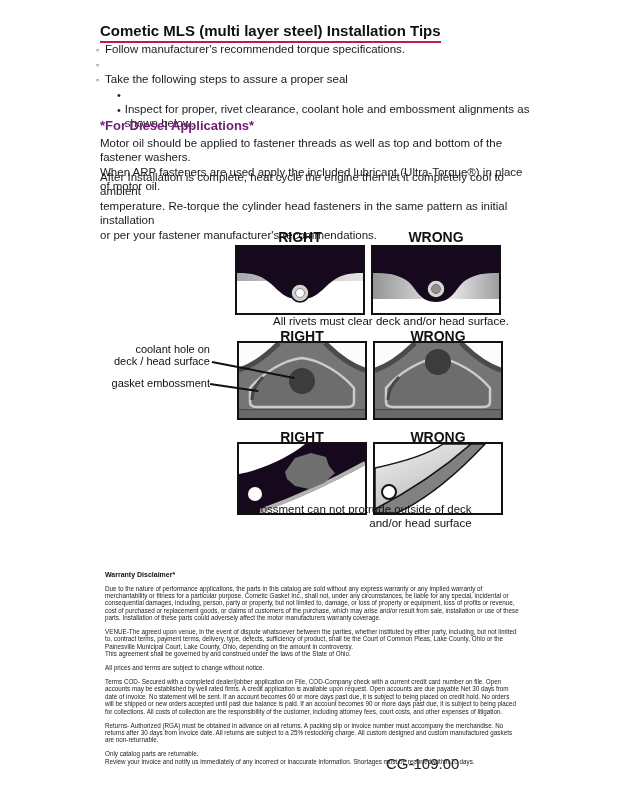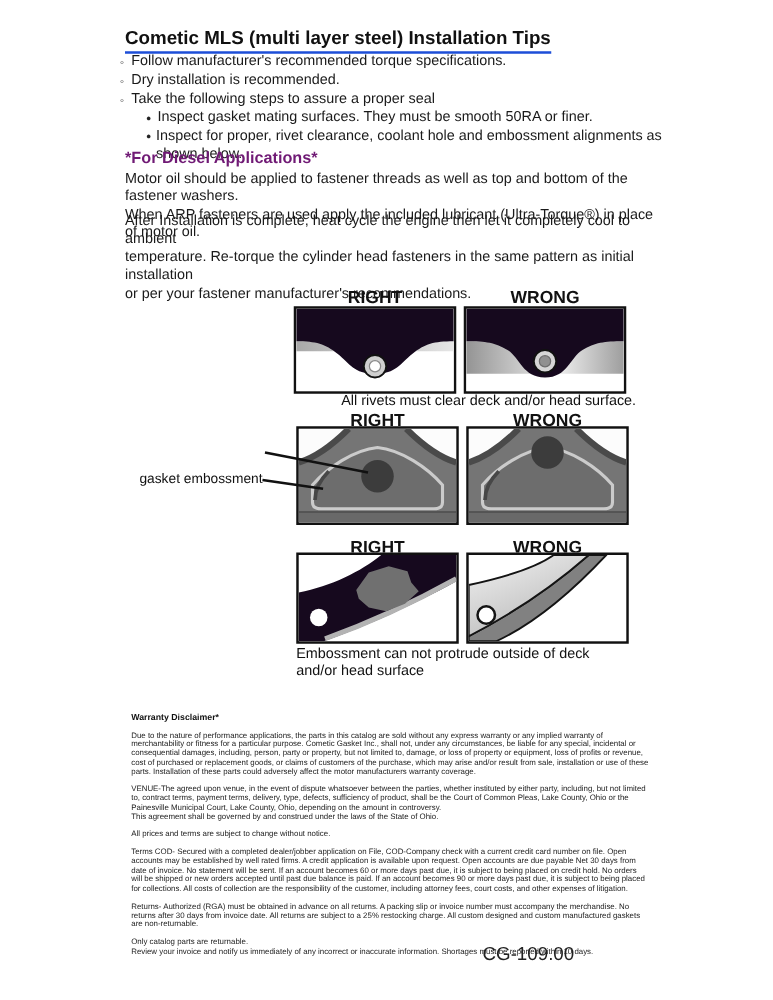--- a/index.html
+++ b/index.html
@@ -1,21 +1,21 @@
 <!DOCTYPE html>
 <html><head>
 <meta charset="utf-8">
 <style>
   html,body{margin:0;padding:0;background:#fff;}
   #page{position:relative;width:618px;height:800px;background:#ffffff;overflow:hidden;
         font-family:"Liberation Sans",sans-serif;color:#1a1a1a;}
   .abs{position:absolute;}
   
   #title{left:100px;top:22px;font-size:15px;font-weight:bold;color:#111;
-         border-bottom:2px solid #1d4ed8;padding-bottom:2px;display:inline-block;}
+         border-bottom:2px solid #be185d;padding-bottom:2px;display:inline-block;}
   
   #intro{left:96px;top:43px;width:440px;font-size:11.5px;line-height:13.9px;}
   .bullet-row{display:flex;}
   .bullet-row .mark{width:9px;font-size:9px;padding-top:1px;color:#222;}
   .sub .mark{width:9px;font-size:11px;}
   .sub{padding-left:21px;}
   
   #diesel-heading{left:100px;top:118px;font-size:13px;font-weight:bold;color:#701a75;}
   .para{left:100px;width:430px;font-size:11.5px;line-height:14.4px;white-space:pre-line;}
   #para1{top:136px;}
@@ -42,29 +42,27 @@
 
   <div class="abs" id="title">Cometic MLS (multi layer steel) Installation Tips</div>
 
   <div class="abs" id="intro">
     <div class="bullet-row">
       <span class="mark">◦</span>
       <span>Follow manufacturer's recommended torque specifications.</span>
     </div>
     <div class="bullet-row">
       <span class="mark">◦</span>
-      <span>Dry installation is recommended.</span>
     </div>
     <div class="bullet-row">
       <span class="mark">◦</span>
       <span>Take the following steps to assure a proper seal</span>
     </div>
     <div class="bullet-row sub">
       <span class="mark">•</span>
-      <span>Inspect gasket mating surfaces.  They must be smooth 50RA or finer.</span>
     </div>
     <div class="bullet-row sub">
       <span class="mark">•</span>
       <span>Inspect for proper, rivet clearance, coolant hole and embossment alignments as shown below.</span>
     </div>
   </div>
 
   <div class="abs" id="diesel-heading">*For Diesel Applications*</div>
   <div class="abs para" id="para1">Motor oil should be applied to fastener threads as well as top and bottom of the fastener washers.
 When ARP fasteners are used apply the included lubricant (Ultra-Torque®) in place of motor oil.</div>
@@ -109,20 +107,22 @@
       <circle cx="63" cy="42" r="9" fill="#d6d6d6" stroke="#111111" stroke-width="1.5"></circle>
       <circle cx="63" cy="42" r="4.5" fill="#909090" stroke="#6e6e6e" stroke-width="1"></circle>
     </svg>
   </div>
 
   <div class="abs caption" style="left:237px;top:315px;margin-left:36px;">All rivets must clear deck and/or head surface.</div>
 
   <div class="abs fig-header" style="left:237px;top:328px;">RIGHT</div>
   <div class="abs fig-header" style="left:373px;top:328px;">WRONG</div>
 
+  <div class="abs fig-label" style="left:108px;top:343px;width:102px;">coolant hole on
+deck / head surface</div>
   <div class="abs fig-label" style="left:108px;top:377px;width:102px;">gasket embossment</div>
   <div class="leader" style="left:212px;top:361px;width:84px;transform:rotate(11deg);"></div>
   <div class="leader" style="left:210px;top:383px;width:49px;transform:rotate(8.3deg);"></div>
 
   <div class="abs fig-box" style="left:237px;top:341px;height:75px;">
     <svg width="126" height="75" viewBox="0 0 126 75">
       <rect x="0" y="0" width="126" height="75" fill="#757575"></rect>
       <rect x="0" y="66" width="126" height="9" fill="#696969"></rect>
       <rect x="0" y="66" width="126" height="1.2" fill="#4e4e4e"></rect>
       <path d="M0,0 H40 C28,12 13,23 0,27 Z" fill="#fcfcfc"></path>
@@ -172,21 +172,21 @@
             <stop offset="1" stop-color="#b9b9b9"></stop>
         </linearGradient>
       </defs>
       <rect x="0" y="0" width="126" height="69" fill="#ffffff"></rect>
       <path d="M96,0 L110,0 C80,32 50,56 22,69 L0,69 L0,65 C31,49 63,29 96,0 Z" fill="#818181" stroke="#141414" stroke-width="1.5"></path>
       <path d="M0,24 C28,18 54,10 68,0 L96,0 C63,29 31,49 0,65 Z" fill="url(#g3w)" stroke="#141414" stroke-width="1.5"></path>
       <circle cx="14" cy="48" r="7" fill="#ffffff" stroke="#141414" stroke-width="2"></circle>
     </svg>
   </div>
 
-  <div class="abs caption" style="left:237px;top:517px;">Embossment can not protrude outside of deck
+  <div class="abs caption" style="left:237px;top:503px;text-align:right;">Embossment can not protrude outside of deck
 and/or head surface</div>
 
   <div class="abs" id="warranty">
     <div id="warranty-heading">Warranty Disclaimer*</div>
     <div class="fine">Due to the nature of performance applications, the parts in this catalog are sold without any express warranty or any implied warranty of merchantability or fitness for a particular purpose.  Cometic Gasket Inc., shall not, under any circumstances, be liable for any special, incidental or consequential damages, including, person, party or property, but not limited to, damage, or loss of property or equipment, loss of profits or revenue, cost of purchased or replacement goods, or claims of customers of the purchase, which may arise and/or result from sale, installation or use of these parts.  Installation of these parts could adversely affect the motor manufacturers warranty coverage.</div>
     <div class="fine">VENUE-The agreed upon venue, in the event of dispute whatsoever between the parties, whether instituted by either party, including, but not limited to, contract terms, payment terms, delivery, type, defects, sufficiency of product, shall be the Court of Common Pleas, Lake County, Ohio or the Painesville Municipal Court, Lake County, Ohio, depending on the amount in controversy.
 This agreement shall be governed by and construed under the laws of the State of Ohio.</div>
     <div class="fine">All prices and terms are subject to change without notice.</div>
     <div class="fine">Terms COD- Secured with a completed dealer/jobber application on File, COD-Company check with a current credit card number on file.  Open accounts may be established by well rated firms.  A credit application is available upon request.  Open accounts are due payable Net 30 days from date of invoice.  No statement will be sent.  If an account becomes 60 or more days past due, it is subject to being placed on credit hold.  No orders will be shipped or new orders accepted until past due balance is paid.  If an account becomes 90 or more days past due, it is subject to being placed for collections.  All costs of collection are the responsibility of the customer, including attorney fees, court costs, and other expenses of litigation.</div>
     <div class="fine">Returns- Authorized (RGA) must be obtained in advance on all returns.  A packing slip or invoice number must accompany the merchandise.  No returns after 30 days from invoice date.  All returns are subject to a 25% restocking charge.  All custom designed and custom manufactured gaskets are non-returnable.</div>

